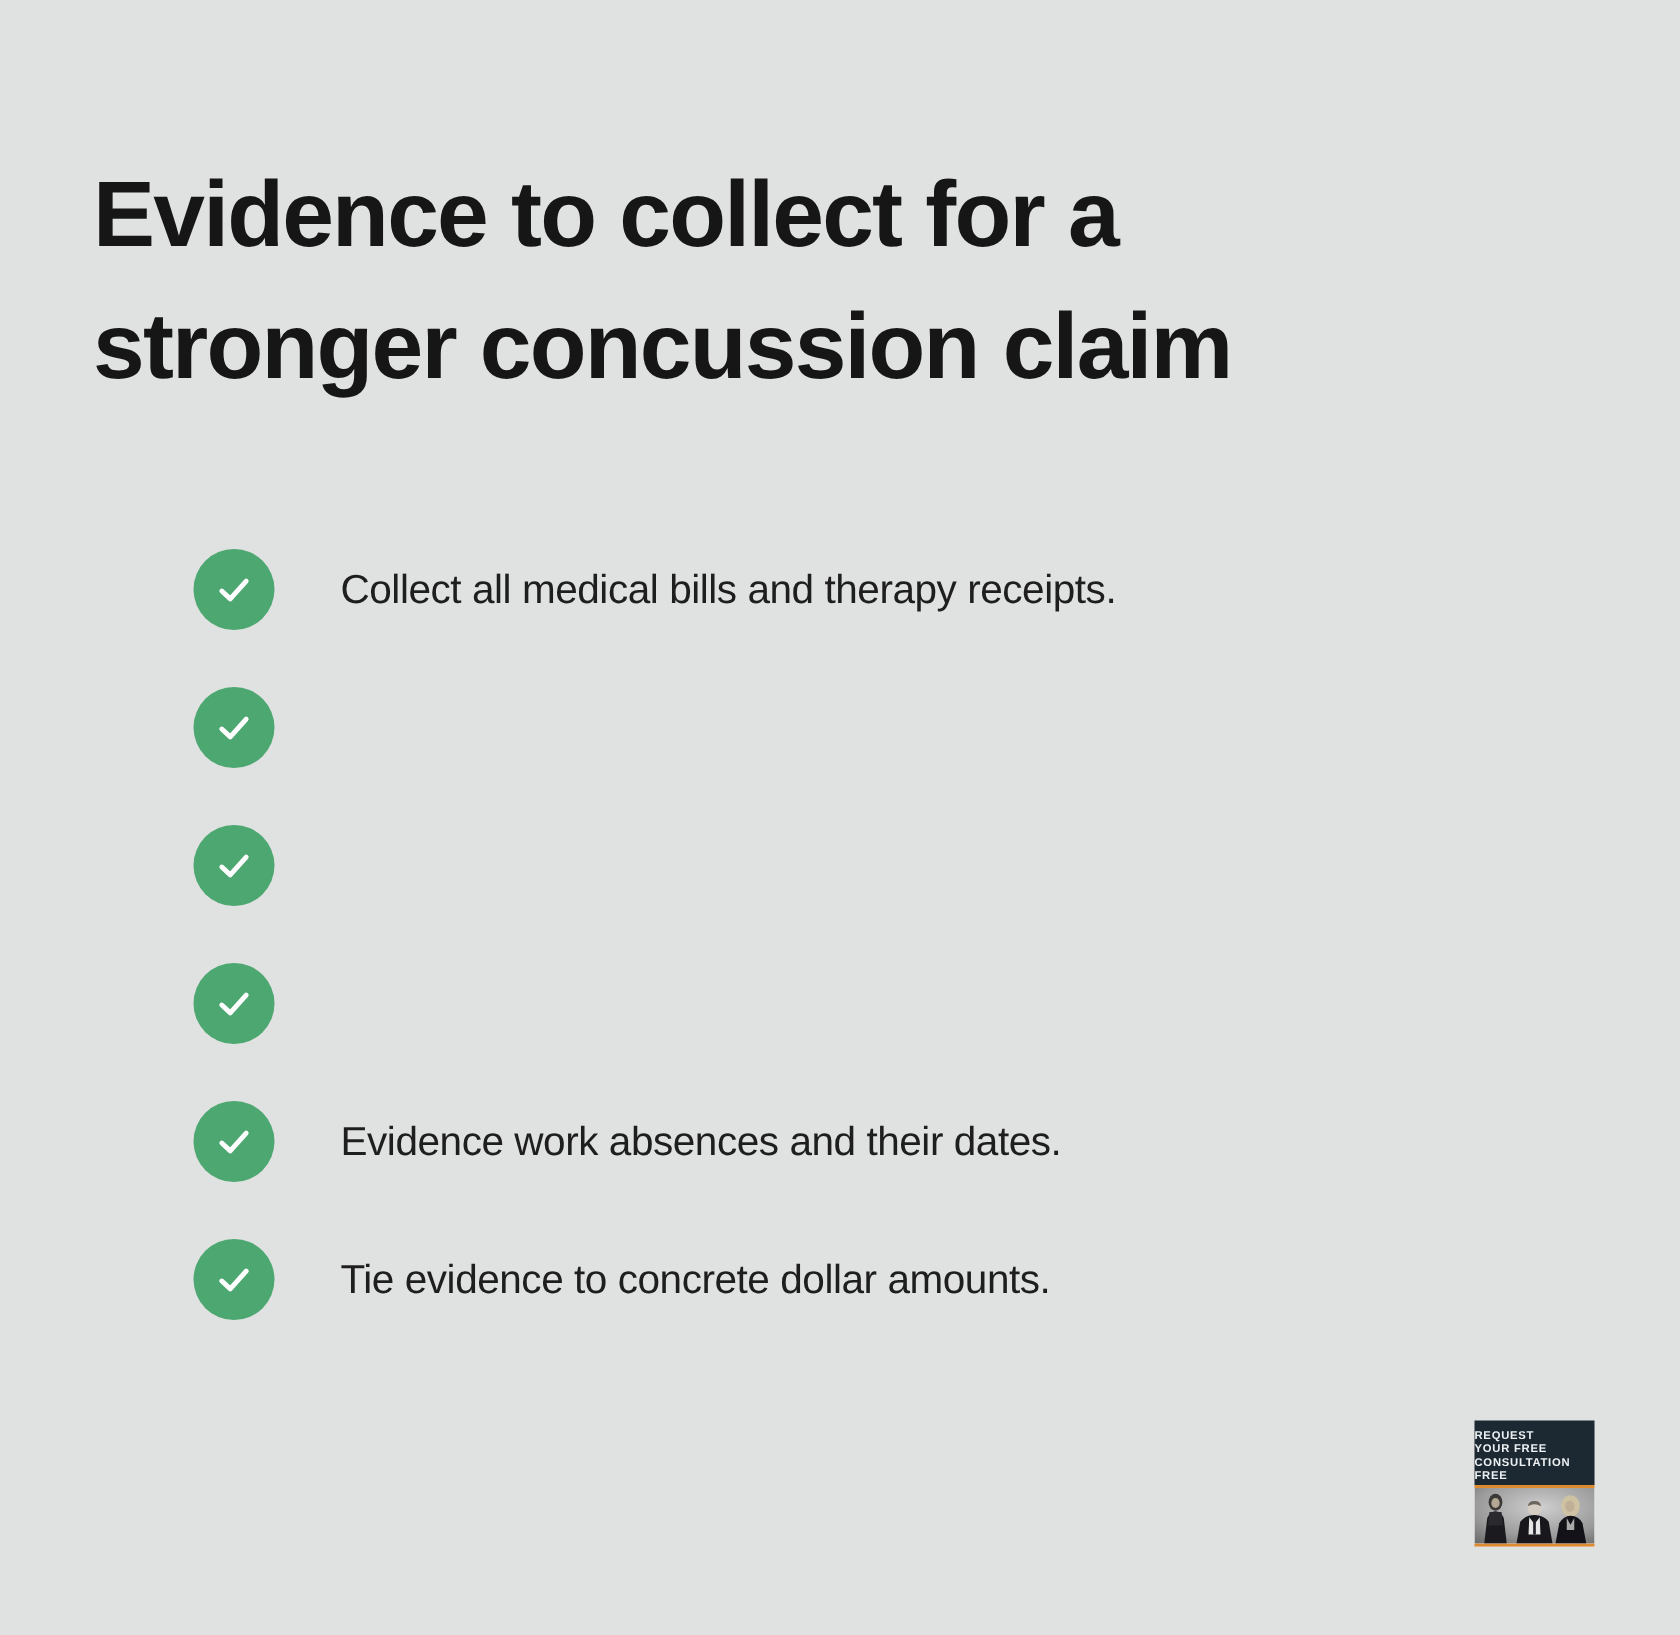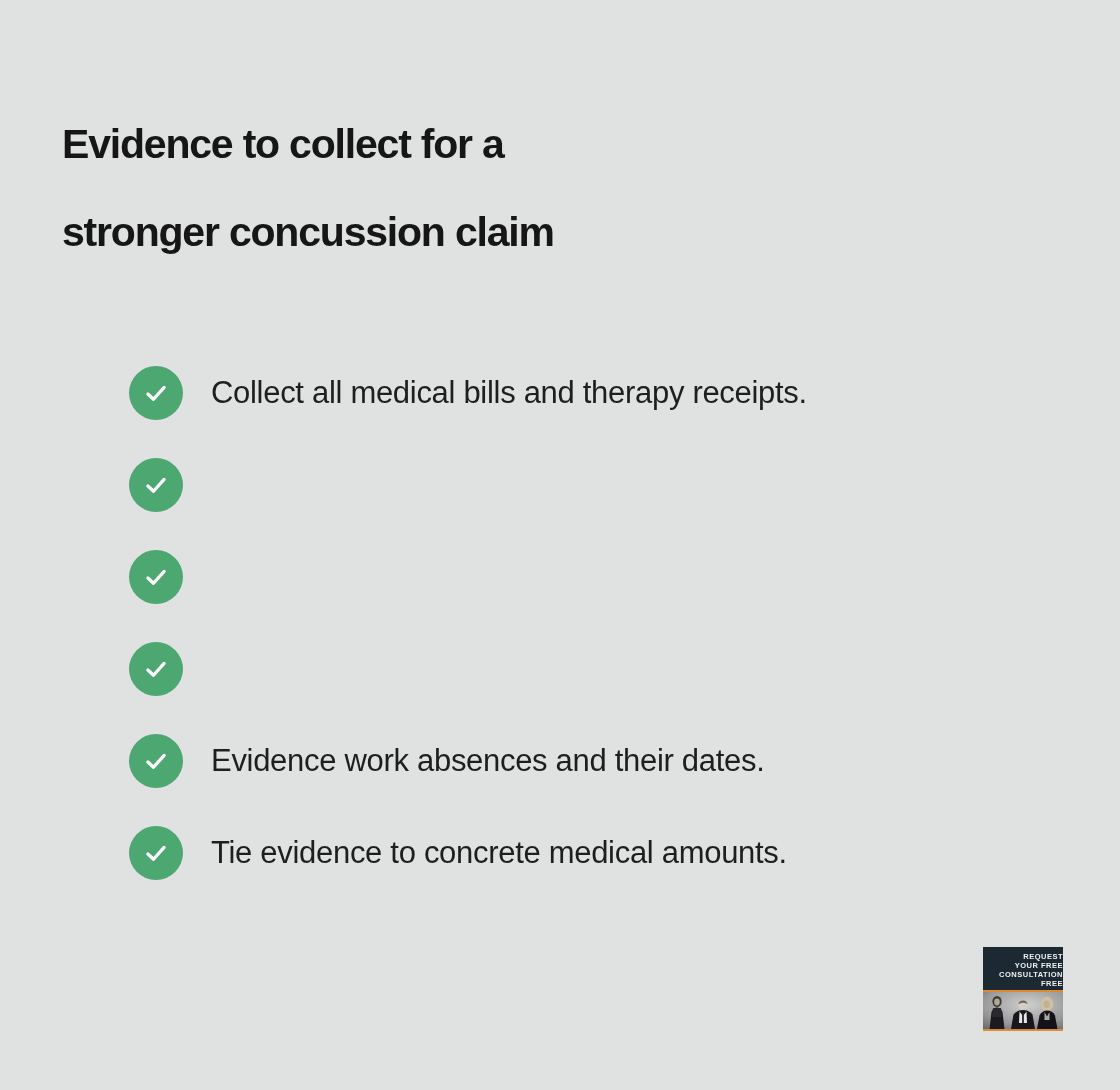--- a/index.html
+++ b/index.html
@@ -16,21 +16,21 @@
   }
   .canvas {
     position: absolute;
     inset: 0;
   }
   .title {
     position: absolute;
     left: 62px;
     top: 100px;
     margin: 0;
-    font-size: 41px;
+    font-size: 62px;
     line-height: 88px;
     font-weight: 700;
     letter-spacing: -1.2px;
     color: #161616;
     white-space: nowrap;
   }
   .checklist {
     position: absolute;
     left: 129px;
     top: 366px;
@@ -54,22 +54,22 @@
     display: flex;
     align-items: center;
     justify-content: center;
   }
   .check-circle svg {
     width: 30px;
     height: 30px;
     display: block;
   }
   .check-label {
-    margin-left: 28px;
-    font-size: 31px;
+    margin-left: 44px;
+    font-size: 27px;
     letter-spacing: -0.3px;
     color: #1e1e1e;
     white-space: nowrap;
   }
   .cta-badge {
     position: absolute;
     left: 983px;
     top: 947px;
     width: 80px;
     height: 84px;
@@ -78,21 +78,21 @@
   .cta-badge-top {
     box-sizing: border-box;
     width: 80px;
     height: 43px;
     background: #1c2933;
     color: #edf1f3;
     font-weight: 700;
     font-size: 7.5px;
     line-height: 9px;
     letter-spacing: 0.5px;
-    text-align: right;
+    text-align: left;
     padding-top: 5px;
   }
   .cta-badge-rule {
     width: 80px;
     height: 2px;
     background: #dd8a30;
   }
   .cta-badge-photo {
     display: block;
     width: 80px;
@@ -152,21 +152,21 @@
       </span>
       <span class="check-label">Evidence work absences and their dates.</span>
     </li>
 
     <li class="check-item">
       <span class="check-circle">
         <svg viewBox="0 0 24 24">
           <path d="M5.5 12.8 L10 17 L18.5 7.5" fill="none" stroke="#ffffff" stroke-width="2.6" stroke-linecap="round" stroke-linejoin="round"></path>
         </svg>
       </span>
-      <span class="check-label">Tie evidence to concrete medical amounts.</span>
+      <span class="check-label">Tie evidence to concrete dollar amounts.</span>
     </li>
 
   </ul>
 
   <div class="cta-badge">
     <div class="cta-badge-top">
       <div>REQUEST</div>
       <div>YOUR FREE</div>
       <div>CONSULTATION</div>
       <div>FREE</div>

